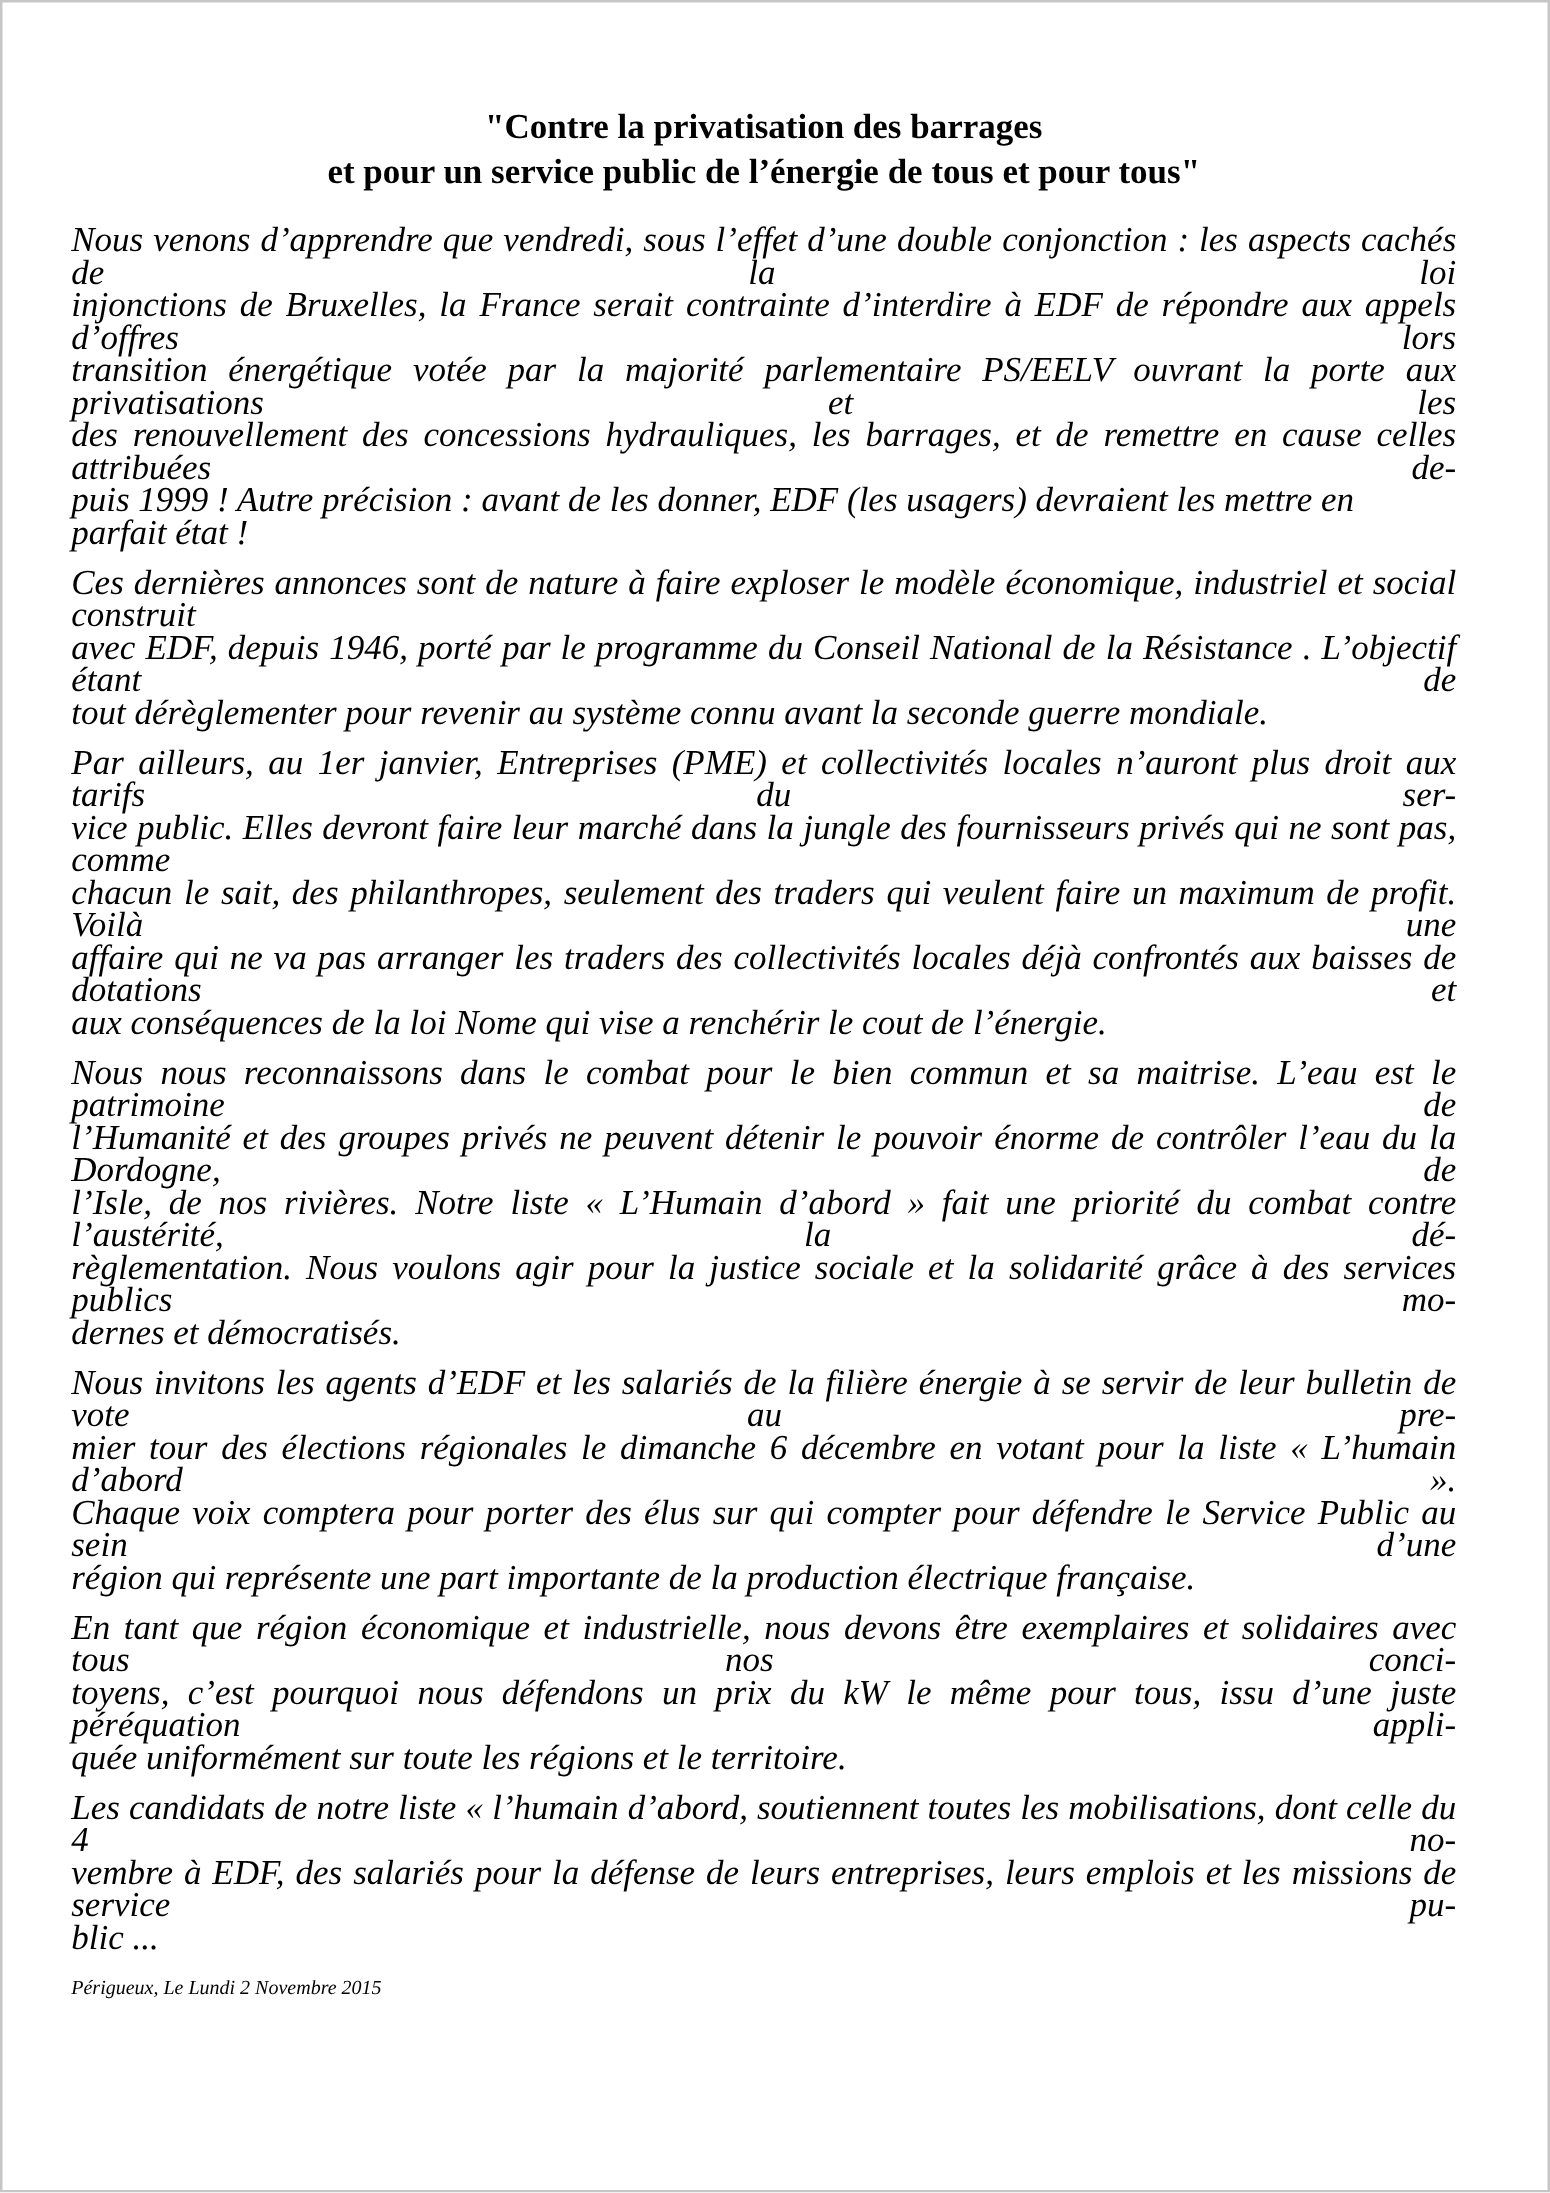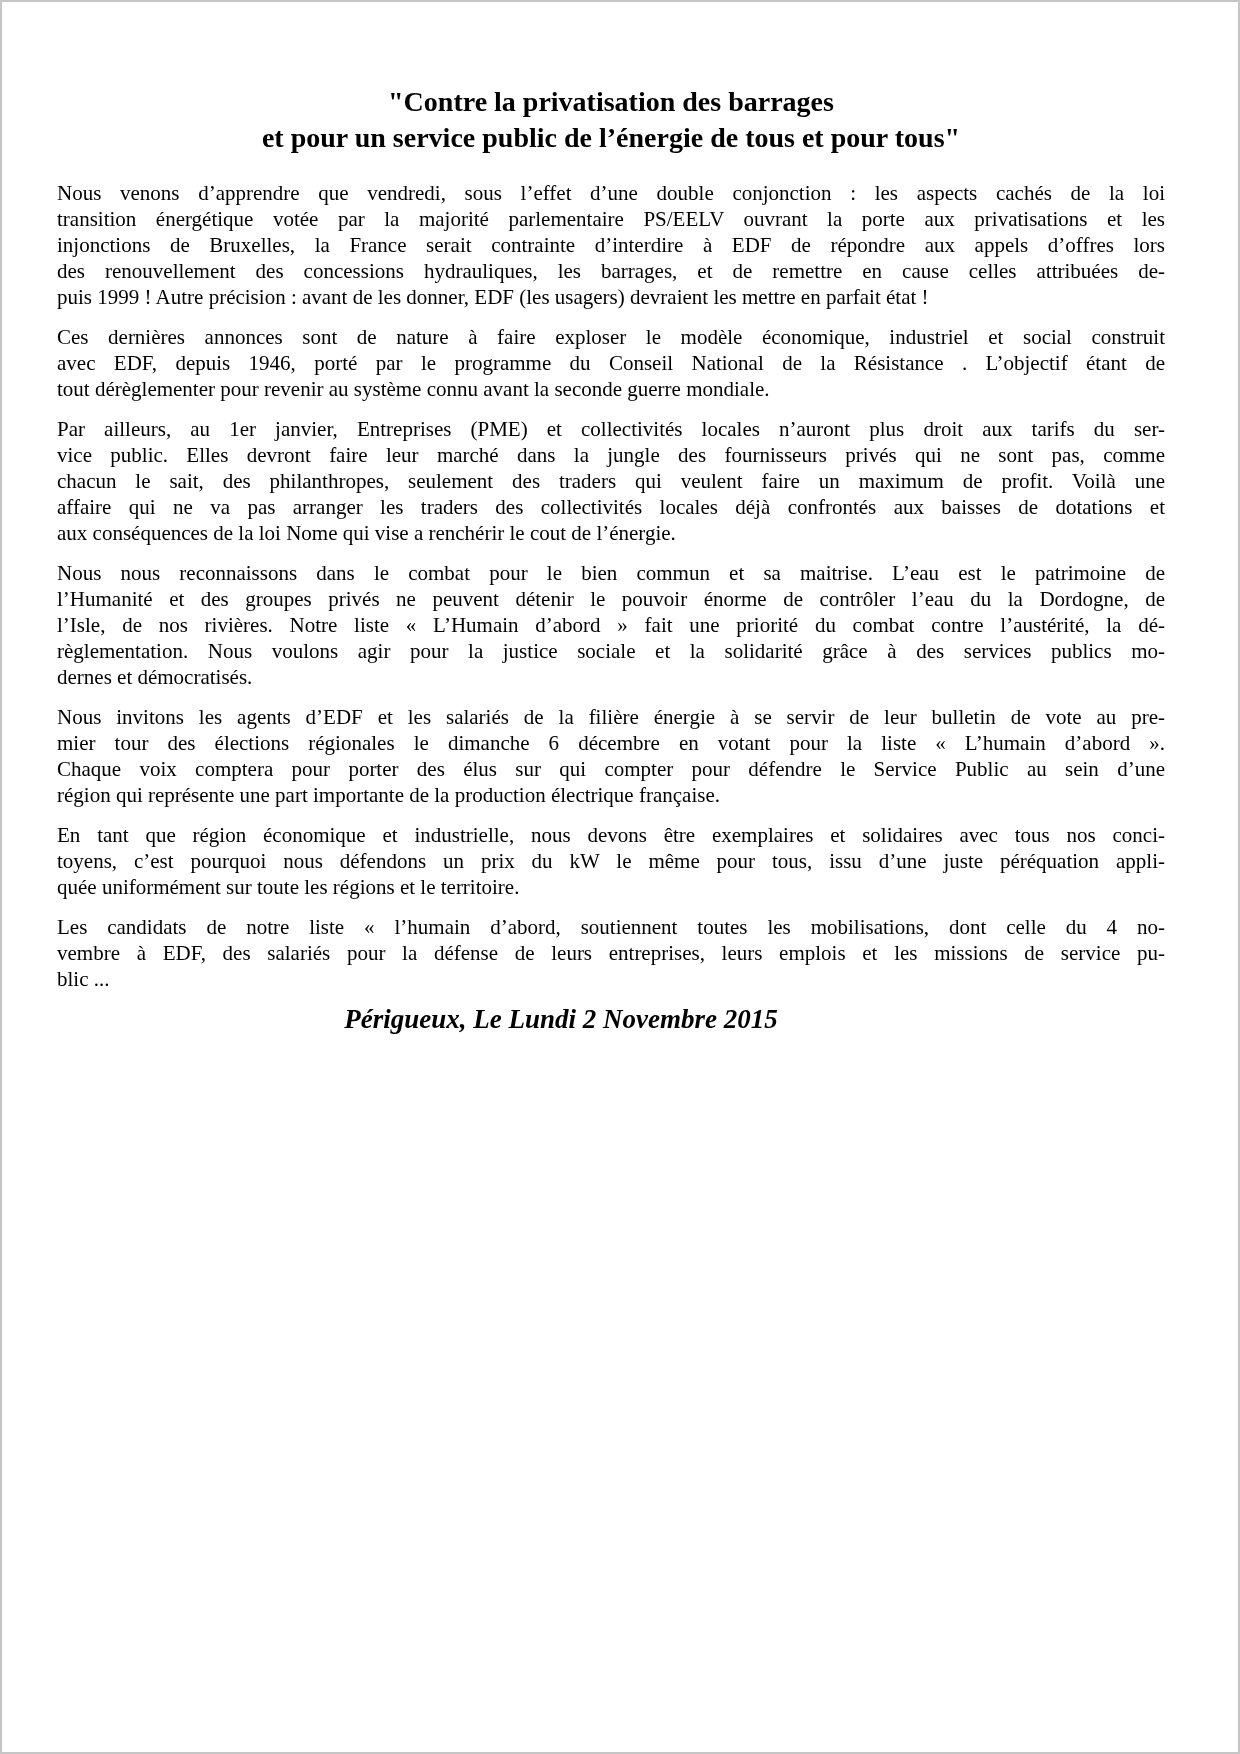--- a/index.html
+++ b/index.html
@@ -23,56 +23,57 @@
   .title {
     font-weight: bold;
     font-style: normal;
     font-size: 28px;
     line-height: 36px;
     text-align: center;
     margin-bottom: 24px;
   }
   .title .tline { display: block; }
   .body-text {
-    font-size: 21px;
+    font-style: italic;
+    font-size: 28px;
     line-height: 26px;
   }
   .para { margin-bottom: 14px; }
   .line {
     text-align: justify;
     text-align-last: justify;
   }
   .line.last {
     text-align: left;
     text-align-last: left;
   }
   .signature {
     font-style: italic;
-    font-weight: bold;
-    font-size: 27px;
+    font-weight: normal;
+    font-size: 16px;
     line-height: 26px;
-    text-align: center;
+    text-align: left;
     padding-right: 100px;
     margin-top: 2px;
   }
 </style>
 </head>
 <body>
 
 <div class="page">
   <div class="content">
     <h1 class="title">
       <span class="tline">"Contre la privatisation des barrages</span>
       <span class="tline">et pour un service public de l’énergie de tous et pour tous"</span>
     </h1>
     <div class="body-text" id="paragraphs">
         <div class="para">
           <div class="line">Nous venons d’apprendre que vendredi, sous l’effet d’une double conjonction : les aspects cachés de la loi</div>
+          <div class="line">injonctions de Bruxelles, la France serait contrainte d’interdire à EDF de répondre aux appels d’offres lors</div>
           <div class="line">transition énergétique votée par la majorité parlementaire PS/EELV ouvrant la porte aux privatisations et les</div>
-          <div class="line">injonctions de Bruxelles, la France serait contrainte d’interdire à EDF de répondre aux appels d’offres lors</div>
           <div class="line">des renouvellement des concessions hydrauliques, les barrages, et de remettre en cause celles attribuées de-</div>
           <div class="line last">puis 1999 ! Autre précision : avant de les donner, EDF (les usagers) devraient les mettre en parfait état !</div>
         </div>
         <div class="para">
           <div class="line">Ces dernières annonces sont de nature à faire exploser le modèle économique, industriel et social construit</div>
           <div class="line">avec EDF, depuis 1946, porté par le programme du Conseil National de la Résistance . L’objectif étant de</div>
           <div class="line last">tout dérèglementer pour revenir au système connu avant la seconde guerre mondiale.</div>
         </div>
         <div class="para">
           <div class="line">Par ailleurs, au 1er janvier, Entreprises (PME) et collectivités locales n’auront plus droit aux tarifs du ser-</div>

